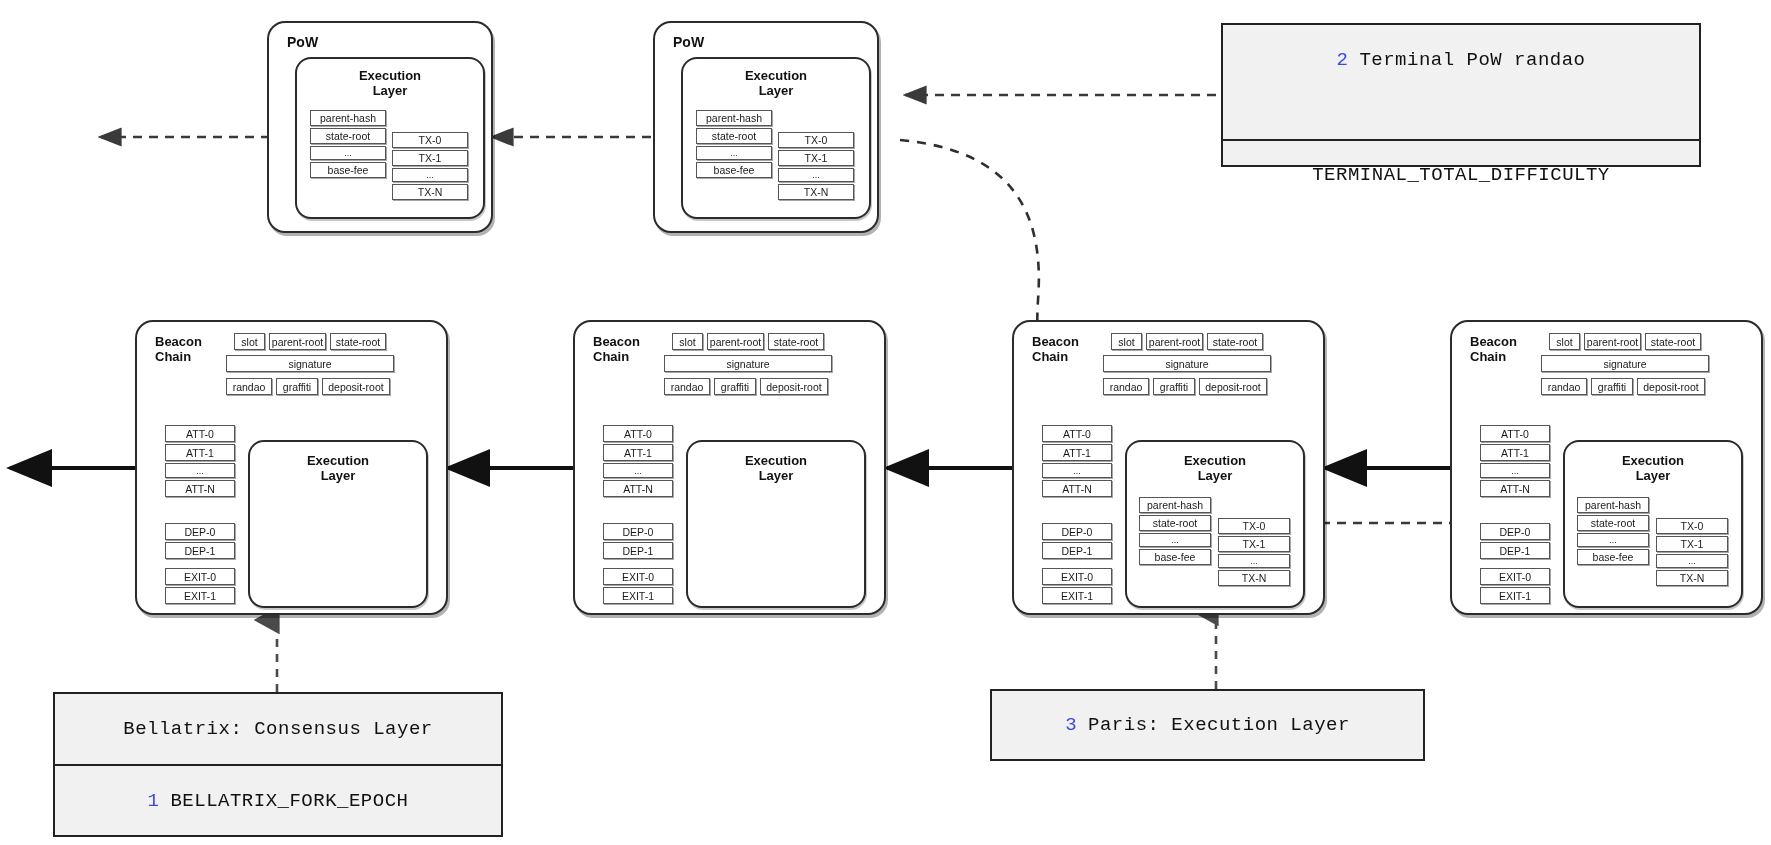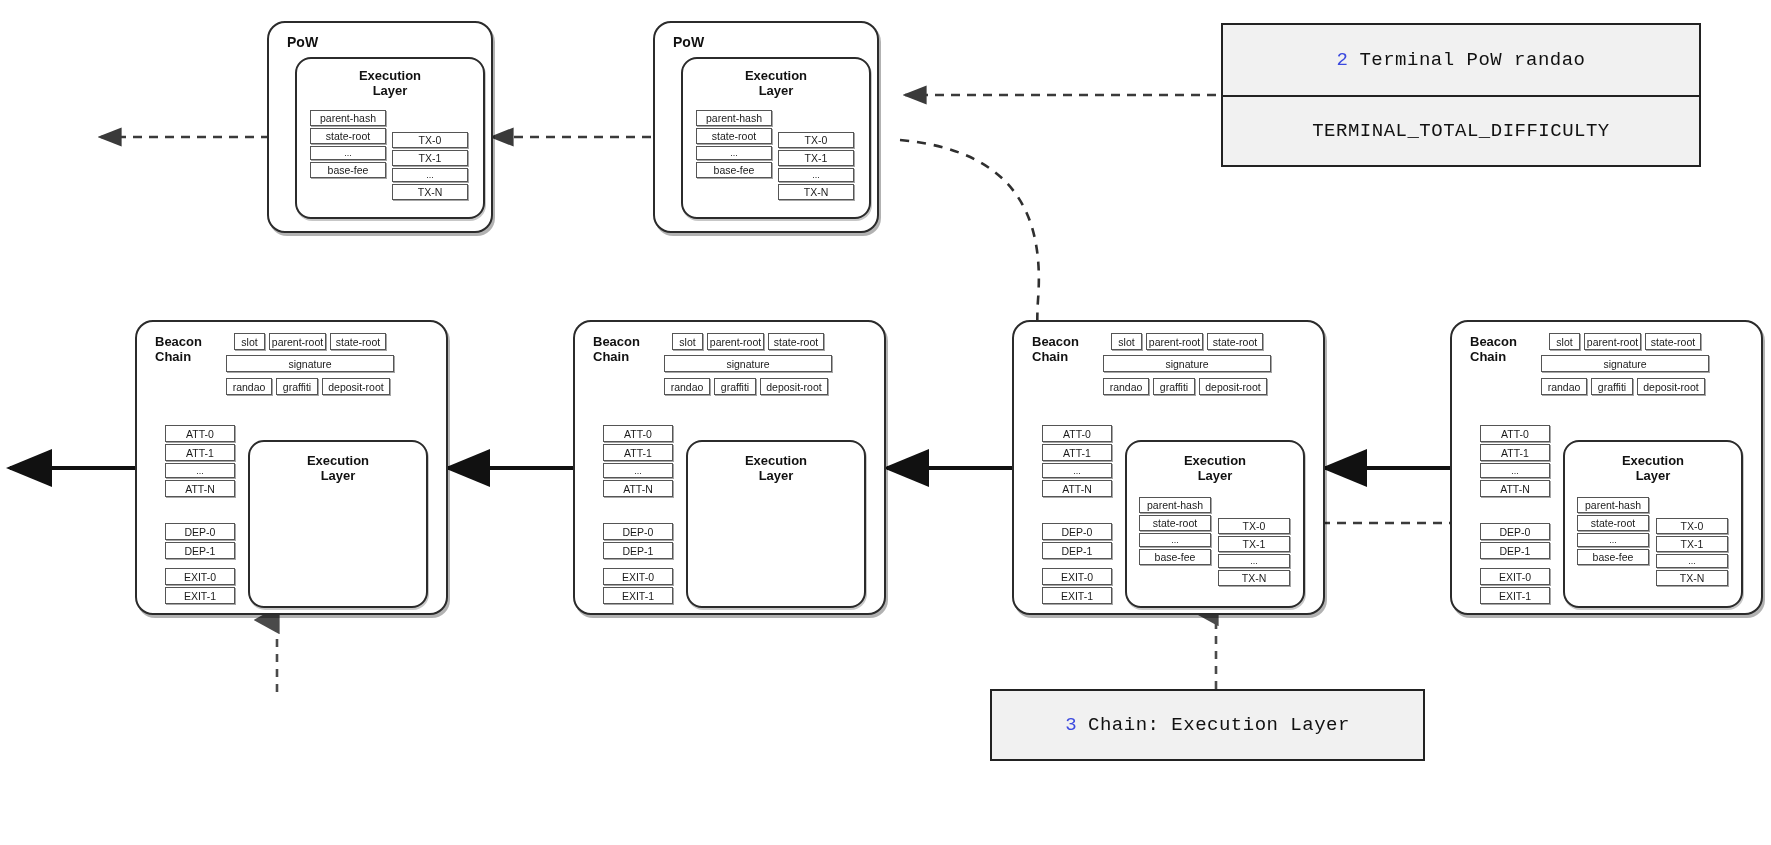--- a/index.html
+++ b/index.html
@@ -292,26 +292,35 @@
     <div class="cell" style="height:16px;">TX-1</div>
     <div class="cell tiny" style="height:14px;">...</div>
     <div class="cell" style="height:16px;">TX-N</div>
   </div>
 
   <div class="legend" style="left:1221px;top:23px;width:480px;height:144px;">
     <div class="row" style="height:70px;">
       <span class="num">2</span>
       <span>Terminal PoW randao</span>
     </div>
-    <div class="row sep" style="height:70px;">
+    <div class="row sep" style="height:70px;margin-top:44px;">
       <span>TERMINAL_TOTAL_DIFFICULTY</span>
     </div>
   </div>
 
+  <div class="legend" style="left:53px;top:692px;width:450px;height:145px;">
+    <div class="row" style="height:70px;">
+      <span>Bellatrix: Consensus Layer</span>
+    </div>
+    <div class="row sep" style="height:71px;">
+      <span class="num">1</span>
+      <span>BELLATRIX_FORK_EPOCH</span>
+    </div>
+  </div>
 
   <div class="legend" style="left:990px;top:689px;width:435px;height:72px;">
     <div class="row" style="height:68px;">
       <span class="num">3</span>
-      <span>Chain: Execution Layer</span>
+      <span>Paris: Execution Layer</span>
     </div>
   </div>
 
 </div>
 
 </body></html>

